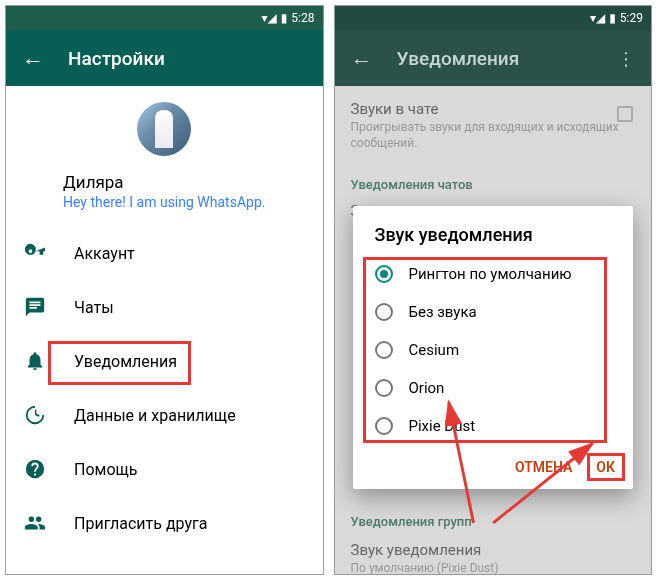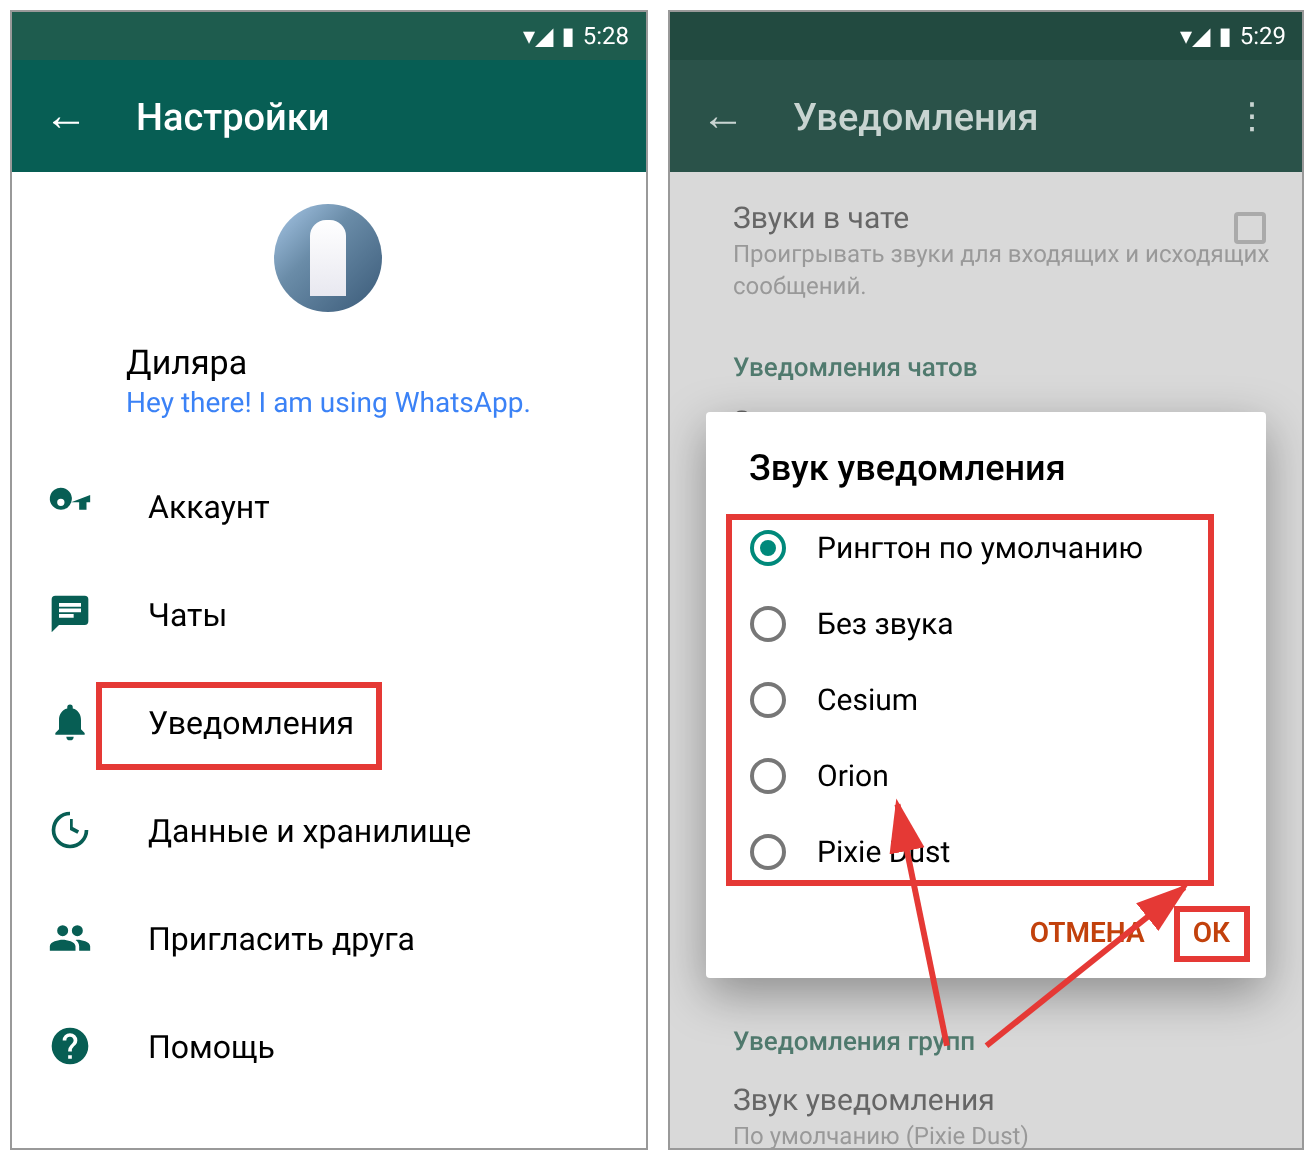--- a/index.html
+++ b/index.html
@@ -93,21 +93,21 @@
       position: absolute;
       left: 42px;
       top: 7px;
       width: 137px;
       height: 38px;
       border: 3px solid #e53935;
       pointer-events: none;
     }
     
     
-    .right-content { background: #d9d9d9; height: calc(100% - 80px); position: relative; padding-left: 16px; }
+    .right-content { background: #d9d9d9; height: calc(100% - 80px); position: relative; }
     
     .dimmed-section { padding: 14px 16px; color: #888; }
     .dimmed-title { font-size: 15px; color: #666; }
     .dimmed-sub { font-size: 12px; color: #999; margin-top: 2px; line-height: 1.3; }
     .dimmed-header { font-size: 13px; color: #507a6e; padding: 12px 16px 6px; font-weight: 500; }
     
     .checkbox-placeholder {
       position: absolute;
       right: 18px;
       top: 20px;
@@ -254,32 +254,32 @@
       <span class="settings-item-icon">
         <svg viewBox="0 0 24 24" width="22" height="22" fill="currentColor">
             <path d="M12 2a10 10 0 1 0 10 10h-2a8 8 0 1 1-8-8V2z M12 6v6l4 2 1-1.7-3.5-2V6z"></path>
           </svg>
       </span>
       <span class="settings-item-label">Данные и хранилище</span>
     </div>
     <div class="settings-item">
       <span class="settings-item-icon">
         <svg viewBox="0 0 24 24" width="22" height="22" fill="currentColor">
+            <path d="M12 2a10 10 0 1 0 10 10A10 10 0 0 0 12 2zm1 17h-2v-2h2zm2.07-7.75l-.9.92A3.4 3.4 0 0 0 13 15h-2v-.5a4 4 0 0 1 1.17-2.83l1.24-1.26A2 2 0 0 0 12 7a2 2 0 0 0-2 2H8a4 4 0 0 1 8 0 3.18 3.18 0 0 1-.93 2.25z"></path>
+          </svg>
+      </span>
+      <span class="settings-item-label">Помощь</span>
+    </div>
+    <div class="settings-item">
+      <span class="settings-item-icon">
+        <svg viewBox="0 0 24 24" width="22" height="22" fill="currentColor">
             <path d="M16 11a3 3 0 1 0-3-3 3 3 0 0 0 3 3zm-8 0a3 3 0 1 0-3-3 3 3 0 0 0 3 3zm0 2c-2.33 0-7 1.17-7 3.5V19h14v-2.5C15 14.17 10.33 13 8 13zm8 0c-.29 0-.62 0-.97.05A4.22 4.22 0 0 1 17 16.5V19h6v-2.5c0-2.33-4.67-3.5-7-3.5z"></path>
           </svg>
       </span>
       <span class="settings-item-label">Пригласить друга</span>
-    </div>
-    <div class="settings-item">
-      <span class="settings-item-icon">
-        <svg viewBox="0 0 24 24" width="22" height="22" fill="currentColor">
-            <path d="M12 2a10 10 0 1 0 10 10A10 10 0 0 0 12 2zm1 17h-2v-2h2zm2.07-7.75l-.9.92A3.4 3.4 0 0 0 13 15h-2v-.5a4 4 0 0 1 1.17-2.83l1.24-1.26A2 2 0 0 0 12 7a2 2 0 0 0-2 2H8a4 4 0 0 1 8 0 3.18 3.18 0 0 1-.93 2.25z"></path>
-          </svg>
-      </span>
-      <span class="settings-item-label">Помощь</span>
     </div>
   </div>
 </div>
 
 <div class="phone phone-right">
   <div class="status-bar">
     <span>▾◢</span>
     <span>▮</span>
     <span>5:29</span>
   </div>

